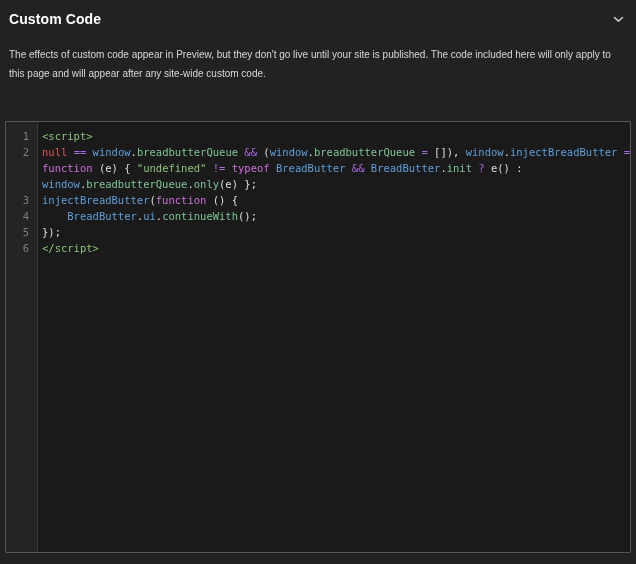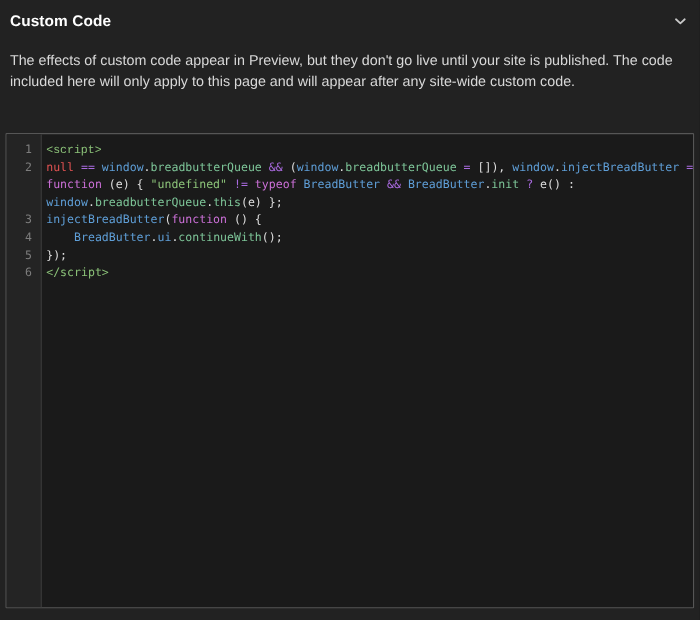--- a/index.html
+++ b/index.html
@@ -33,21 +33,21 @@
     background: none;
     border: none;
     padding: 2px;
     margin-right: 1px;
     cursor: pointer;
     line-height: 0;
   }
   .panel-desc {
     margin: 18px 9px 0 9px;
     color: #d8d8d8;
-    font-size: 13px;
+    font-size: 10px;
     line-height: 19px;
     max-width: 618px;
   }
   .section-label {
     margin: 16px 9px 0 9px;
     color: #f2f2f2;
     font-size: 13px;
   }
   .code-editor {
     position: absolute;
@@ -110,33 +110,33 @@
   </div>
 
   <div class="panel-desc">The effects of custom code appear in Preview, but they don't go live until your site is published. The code included here will only apply to this page and will appear after any site-wide custom code.</div>
 
 
   <div class="code-editor">
     <div class="gutter-bg"></div>
     <div class="code-rows" id="code-rows">
         <div class="crow">
           <span class="ln" style="color: rgb(125, 125, 125);">1</span>
-          <span class="ctext"><span style="color: rgb(140, 195, 121); font-family: Liberation Mono, monospace;">&lt;script&gt;</span></span>
+          <span class="ctext"><span style="color: rgb(140, 195, 121);">&lt;script&gt;</span></span>
         </div>
         <div class="crow">
           <span class="ln" style="color: rgb(125, 125, 125);">2</span>
           <span class="ctext"><span style="color: rgb(224, 82, 82);">null</span><span style="color: rgb(222, 222, 222);"> </span><span style="color: rgb(170, 107, 224);">==</span><span style="color: rgb(222, 222, 222);"> </span><span style="color: rgb(95, 159, 216);">window</span><span style="color: rgb(222, 222, 222);">.</span><span style="color: rgb(126, 198, 153);">breadbutterQueue</span><span style="color: rgb(222, 222, 222);"> </span><span style="color: rgb(170, 107, 224);">&amp;&amp;</span><span style="color: rgb(222, 222, 222);"> (</span><span style="color: rgb(95, 159, 216);">window</span><span style="color: rgb(222, 222, 222);">.</span><span style="color: rgb(126, 198, 153);">breadbutterQueue</span><span style="color: rgb(222, 222, 222);"> </span><span style="color: rgb(170, 107, 224);">=</span><span style="color: rgb(222, 222, 222);"> []), </span><span style="color: rgb(95, 159, 216);">window</span><span style="color: rgb(222, 222, 222);">.</span><span style="color: rgb(95, 159, 216);">injectBreadButter</span><span style="color: rgb(222, 222, 222);"> </span><span style="color: rgb(170, 107, 224);">=</span></span>
         </div>
         <div class="crow">
           <span class="ln" style="color: rgb(125, 125, 125);"></span>
           <span class="ctext"><span style="color: rgb(204, 112, 216);">function</span><span style="color: rgb(222, 222, 222);"> (e) { </span><span style="color: rgb(140, 195, 121);">"undefined"</span><span style="color: rgb(222, 222, 222);"> </span><span style="color: rgb(170, 107, 224);">!=</span><span style="color: rgb(222, 222, 222);"> </span><span style="color: rgb(204, 112, 216);">typeof</span><span style="color: rgb(222, 222, 222);"> </span><span style="color: rgb(95, 159, 216);">BreadButter</span><span style="color: rgb(222, 222, 222);"> </span><span style="color: rgb(170, 107, 224);">&amp;&amp;</span><span style="color: rgb(222, 222, 222);"> </span><span style="color: rgb(95, 159, 216);">BreadButter</span><span style="color: rgb(222, 222, 222);">.</span><span style="color: rgb(126, 198, 153);">init</span><span style="color: rgb(222, 222, 222);"> </span><span style="color: rgb(170, 107, 224);">?</span><span style="color: rgb(222, 222, 222);"> e() :</span></span>
         </div>
         <div class="crow">
           <span class="ln" style="color: rgb(125, 125, 125);"></span>
-          <span class="ctext"><span style="color: rgb(95, 159, 216);">window</span><span style="color: rgb(222, 222, 222);">.</span><span style="color: rgb(126, 198, 153);">breadbutterQueue</span><span style="color: rgb(222, 222, 222);">.</span><span style="color: rgb(126, 198, 153);">this</span><span style="color: rgb(222, 222, 222);">(e) };</span></span>
+          <span class="ctext"><span style="color: rgb(95, 159, 216);">window</span><span style="color: rgb(222, 222, 222);">.</span><span style="color: rgb(126, 198, 153);">breadbutterQueue</span><span style="color: rgb(222, 222, 222);">.</span><span style="color: rgb(126, 198, 153);">only</span><span style="color: rgb(222, 222, 222);">(e) };</span></span>
         </div>
         <div class="crow">
           <span class="ln" style="color: rgb(125, 125, 125);">3</span>
           <span class="ctext"><span style="color: rgb(95, 159, 216);">injectBreadButter</span><span style="color: rgb(222, 222, 222);">(</span><span style="color: rgb(204, 112, 216);">function</span><span style="color: rgb(222, 222, 222);"> () {</span></span>
         </div>
         <div class="crow">
           <span class="ln" style="color: rgb(125, 125, 125);">4</span>
           <span class="ctext"><span style="color: rgb(222, 222, 222);">    </span><span style="color: rgb(95, 159, 216);">BreadButter</span><span style="color: rgb(222, 222, 222);">.</span><span style="color: rgb(95, 159, 216);">ui</span><span style="color: rgb(222, 222, 222);">.</span><span style="color: rgb(126, 198, 153);">continueWith</span><span style="color: rgb(222, 222, 222);">();</span></span>
         </div>
         <div class="crow">

